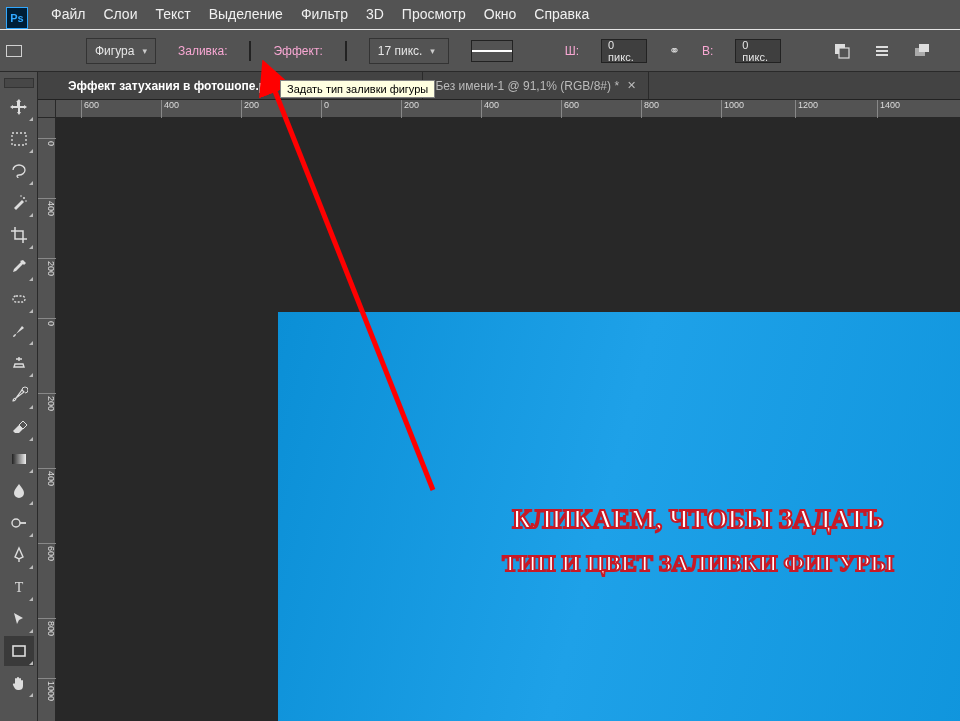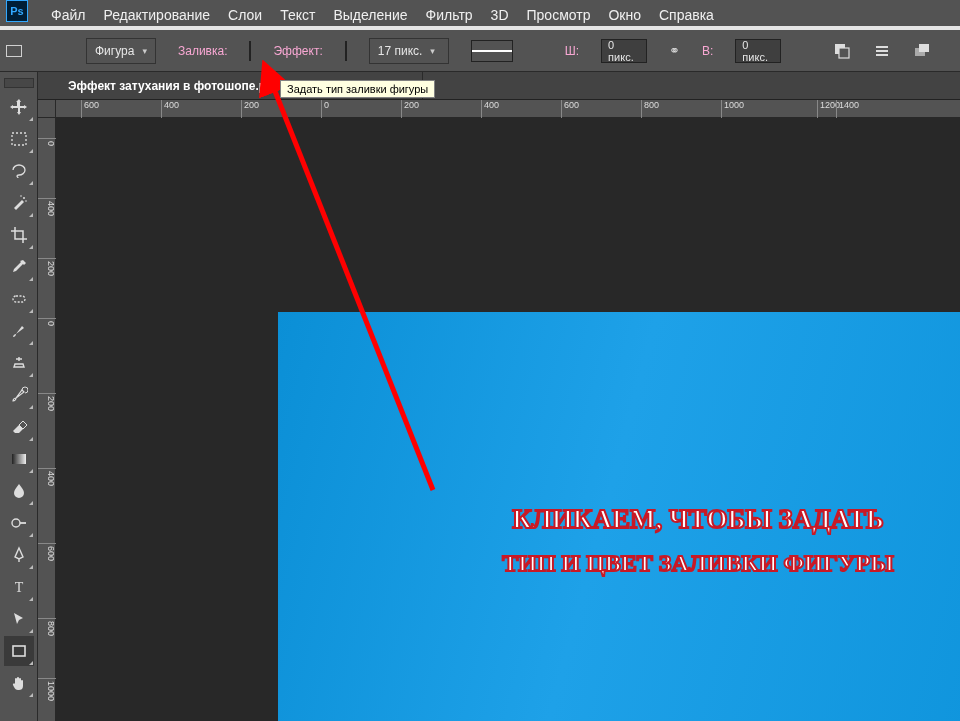--- a/index.html
+++ b/index.html
@@ -10,23 +10,23 @@
     color: #e6e6e6;
     font-size: 12px;
     overflow: hidden;
     position: relative;
   }
 
   
   .menubar {
     height: 30px;
     background: #535353;
-    display: flex; align-items: flex-start;
+    display: flex; align-items: flex-end;
     padding-left: 6px;
-    border-bottom: 4px solid #e5e5e5;
+    border-bottom: 1px solid #e5e5e5;
   }
   .ps-logo {
     width: 22px; height: 22px;
     background: #001e36;
     color: #31a8ff;
     font-weight: bold;
     font-size: 11px;
     display: flex; align-items: center; justify-content: center;
     border: 1px solid #31a8ff;
     margin-right: 14px;
@@ -252,21 +252,20 @@
 
   
   svg { display: block; }
 </style>
 </head>
 <body>
 
 <div class="menubar">
   <div class="ps-logo">Ps</div>
   <div class="menu-item">Файл</div>
-  <div class="menu-item">Редактирование</div>
   <div class="menu-item">Слои</div>
   <div class="menu-item">Текст</div>
   <div class="menu-item">Выделение</div>
   <div class="menu-item">Фильтр</div>
   <div class="menu-item">3D</div>
   <div class="menu-item">Просмотр</div>
   <div class="menu-item">Окно</div>
   <div class="menu-item">Справка</div>
 </div>
 
@@ -325,20 +324,24 @@
     <svg width="18" height="18" viewBox="0 0 18 18">
         <circle cx="9" cy="9" r="5" fill="none" stroke="#ddd" stroke-width="1.5"></circle>
         <circle cx="9" cy="9" r="1.8" fill="#ddd"></circle>
       </svg>
   </div>
 </div>
 
 <div class="doctabs">
   <div class="doctab active">
     <span>Эффект затухания в фотошопе.psd @ 33,7% (RGB/8*) *</span>
+    <span class="tab-x">✕</span>
+  </div>
+  <div class="doctab">
+    <span>Без имени-1 @ 91,1% (RGB/8#) *</span>
     <span class="tab-x">✕</span>
   </div>
 </div>
 
 <div class="tooltip">Задать тип заливки фигуры</div>
 
 <div class="toolbar">
   <div class="collapse-handle"></div>
   <div class="tool">
       <svg width="18" height="18" viewBox="0 0 18 18">
@@ -473,22 +476,22 @@
   <div class="h-ruler" id="hruler">
       <div class="h-tick" style="left: 25px;">600</div>
       <div class="h-tick" style="left: 105px;">400</div>
       <div class="h-tick" style="left: 185px;">200</div>
       <div class="h-tick" style="left: 265px;">0</div>
       <div class="h-tick" style="left: 345px;">200</div>
       <div class="h-tick" style="left: 425px;">400</div>
       <div class="h-tick" style="left: 505px;">600</div>
       <div class="h-tick" style="left: 585px;">800</div>
       <div class="h-tick" style="left: 665px;">1000</div>
-      <div class="h-tick" style="left: 761px;">1200</div>
-      <div class="h-tick" style="left: 780px;">1400</div>
+      <div class="h-tick" style="left: 739px;">1200</div>
+      <div class="h-tick" style="left: 821px;">1400</div>
     </div>
   <div class="v-ruler" id="vruler">
       <div class="v-tick" style="top: 20px;">0</div>
       <div class="v-tick" style="top: 80px;">400</div>
       <div class="v-tick" style="top: 140px;">200</div>
       <div class="v-tick" style="top: 200px;">0</div>
       <div class="v-tick" style="top: 275px;">200</div>
       <div class="v-tick" style="top: 350px;">400</div>
       <div class="v-tick" style="top: 425px;">600</div>
       <div class="v-tick" style="top: 500px;">800</div>

